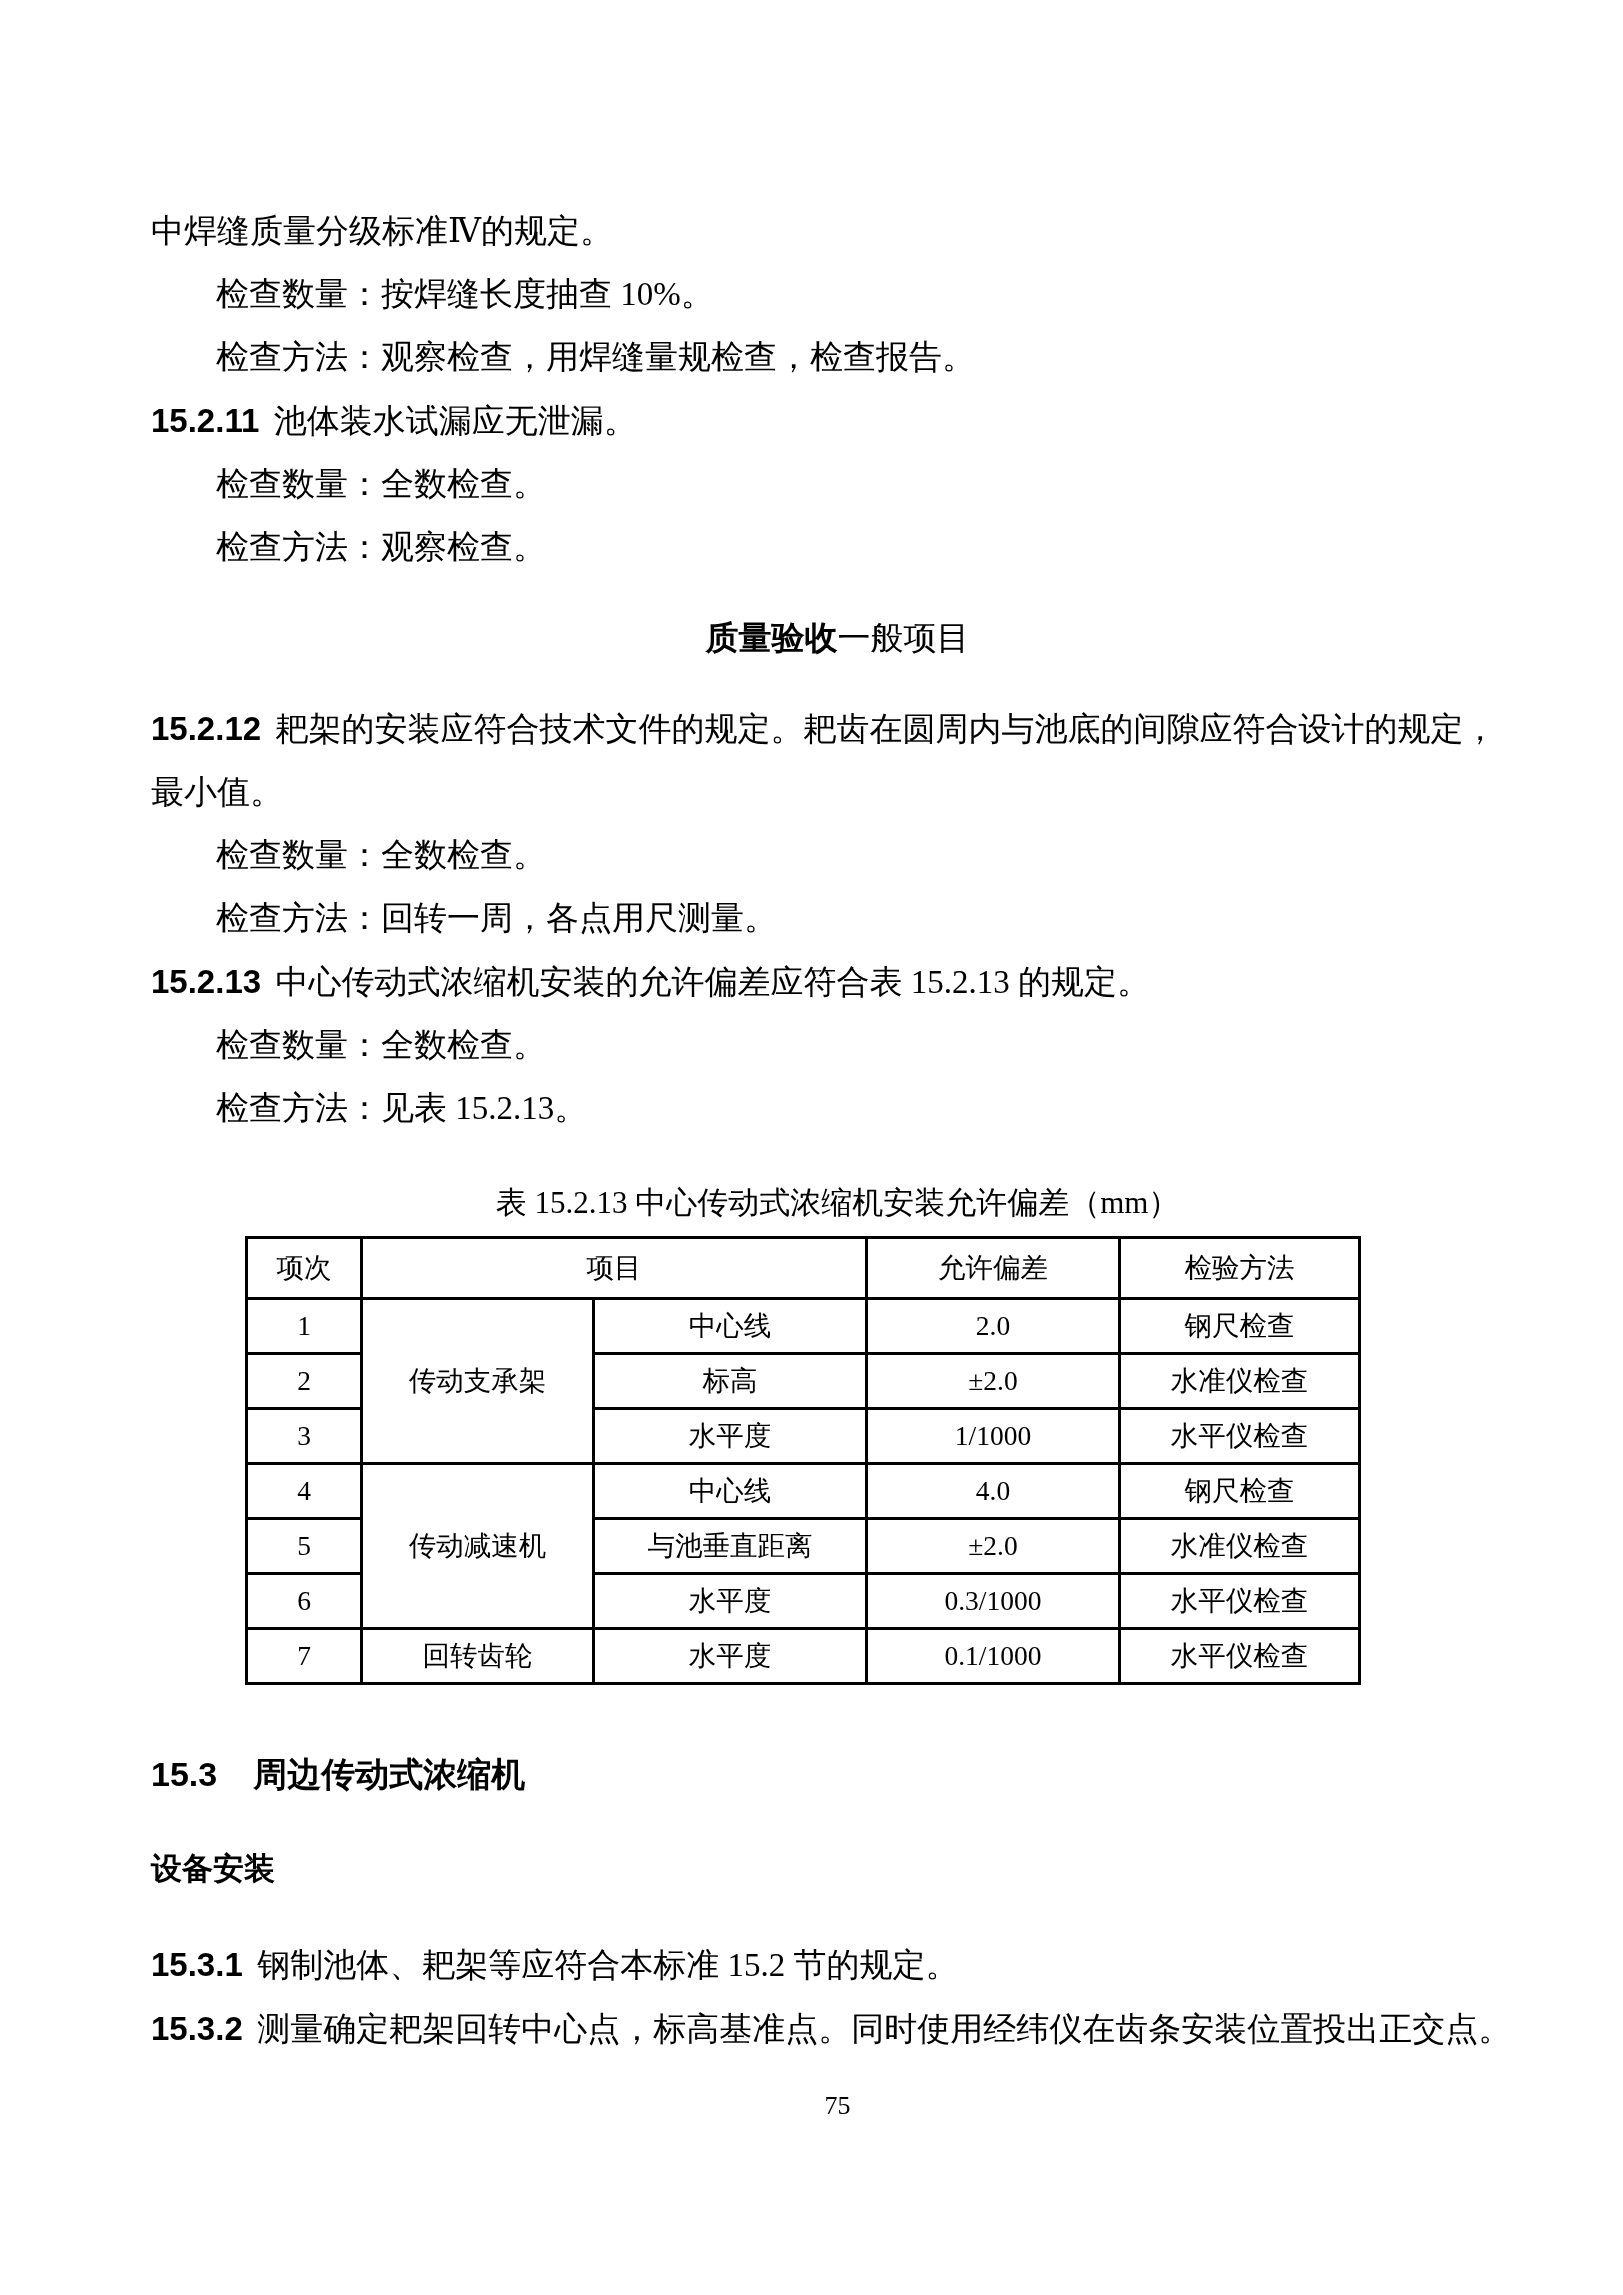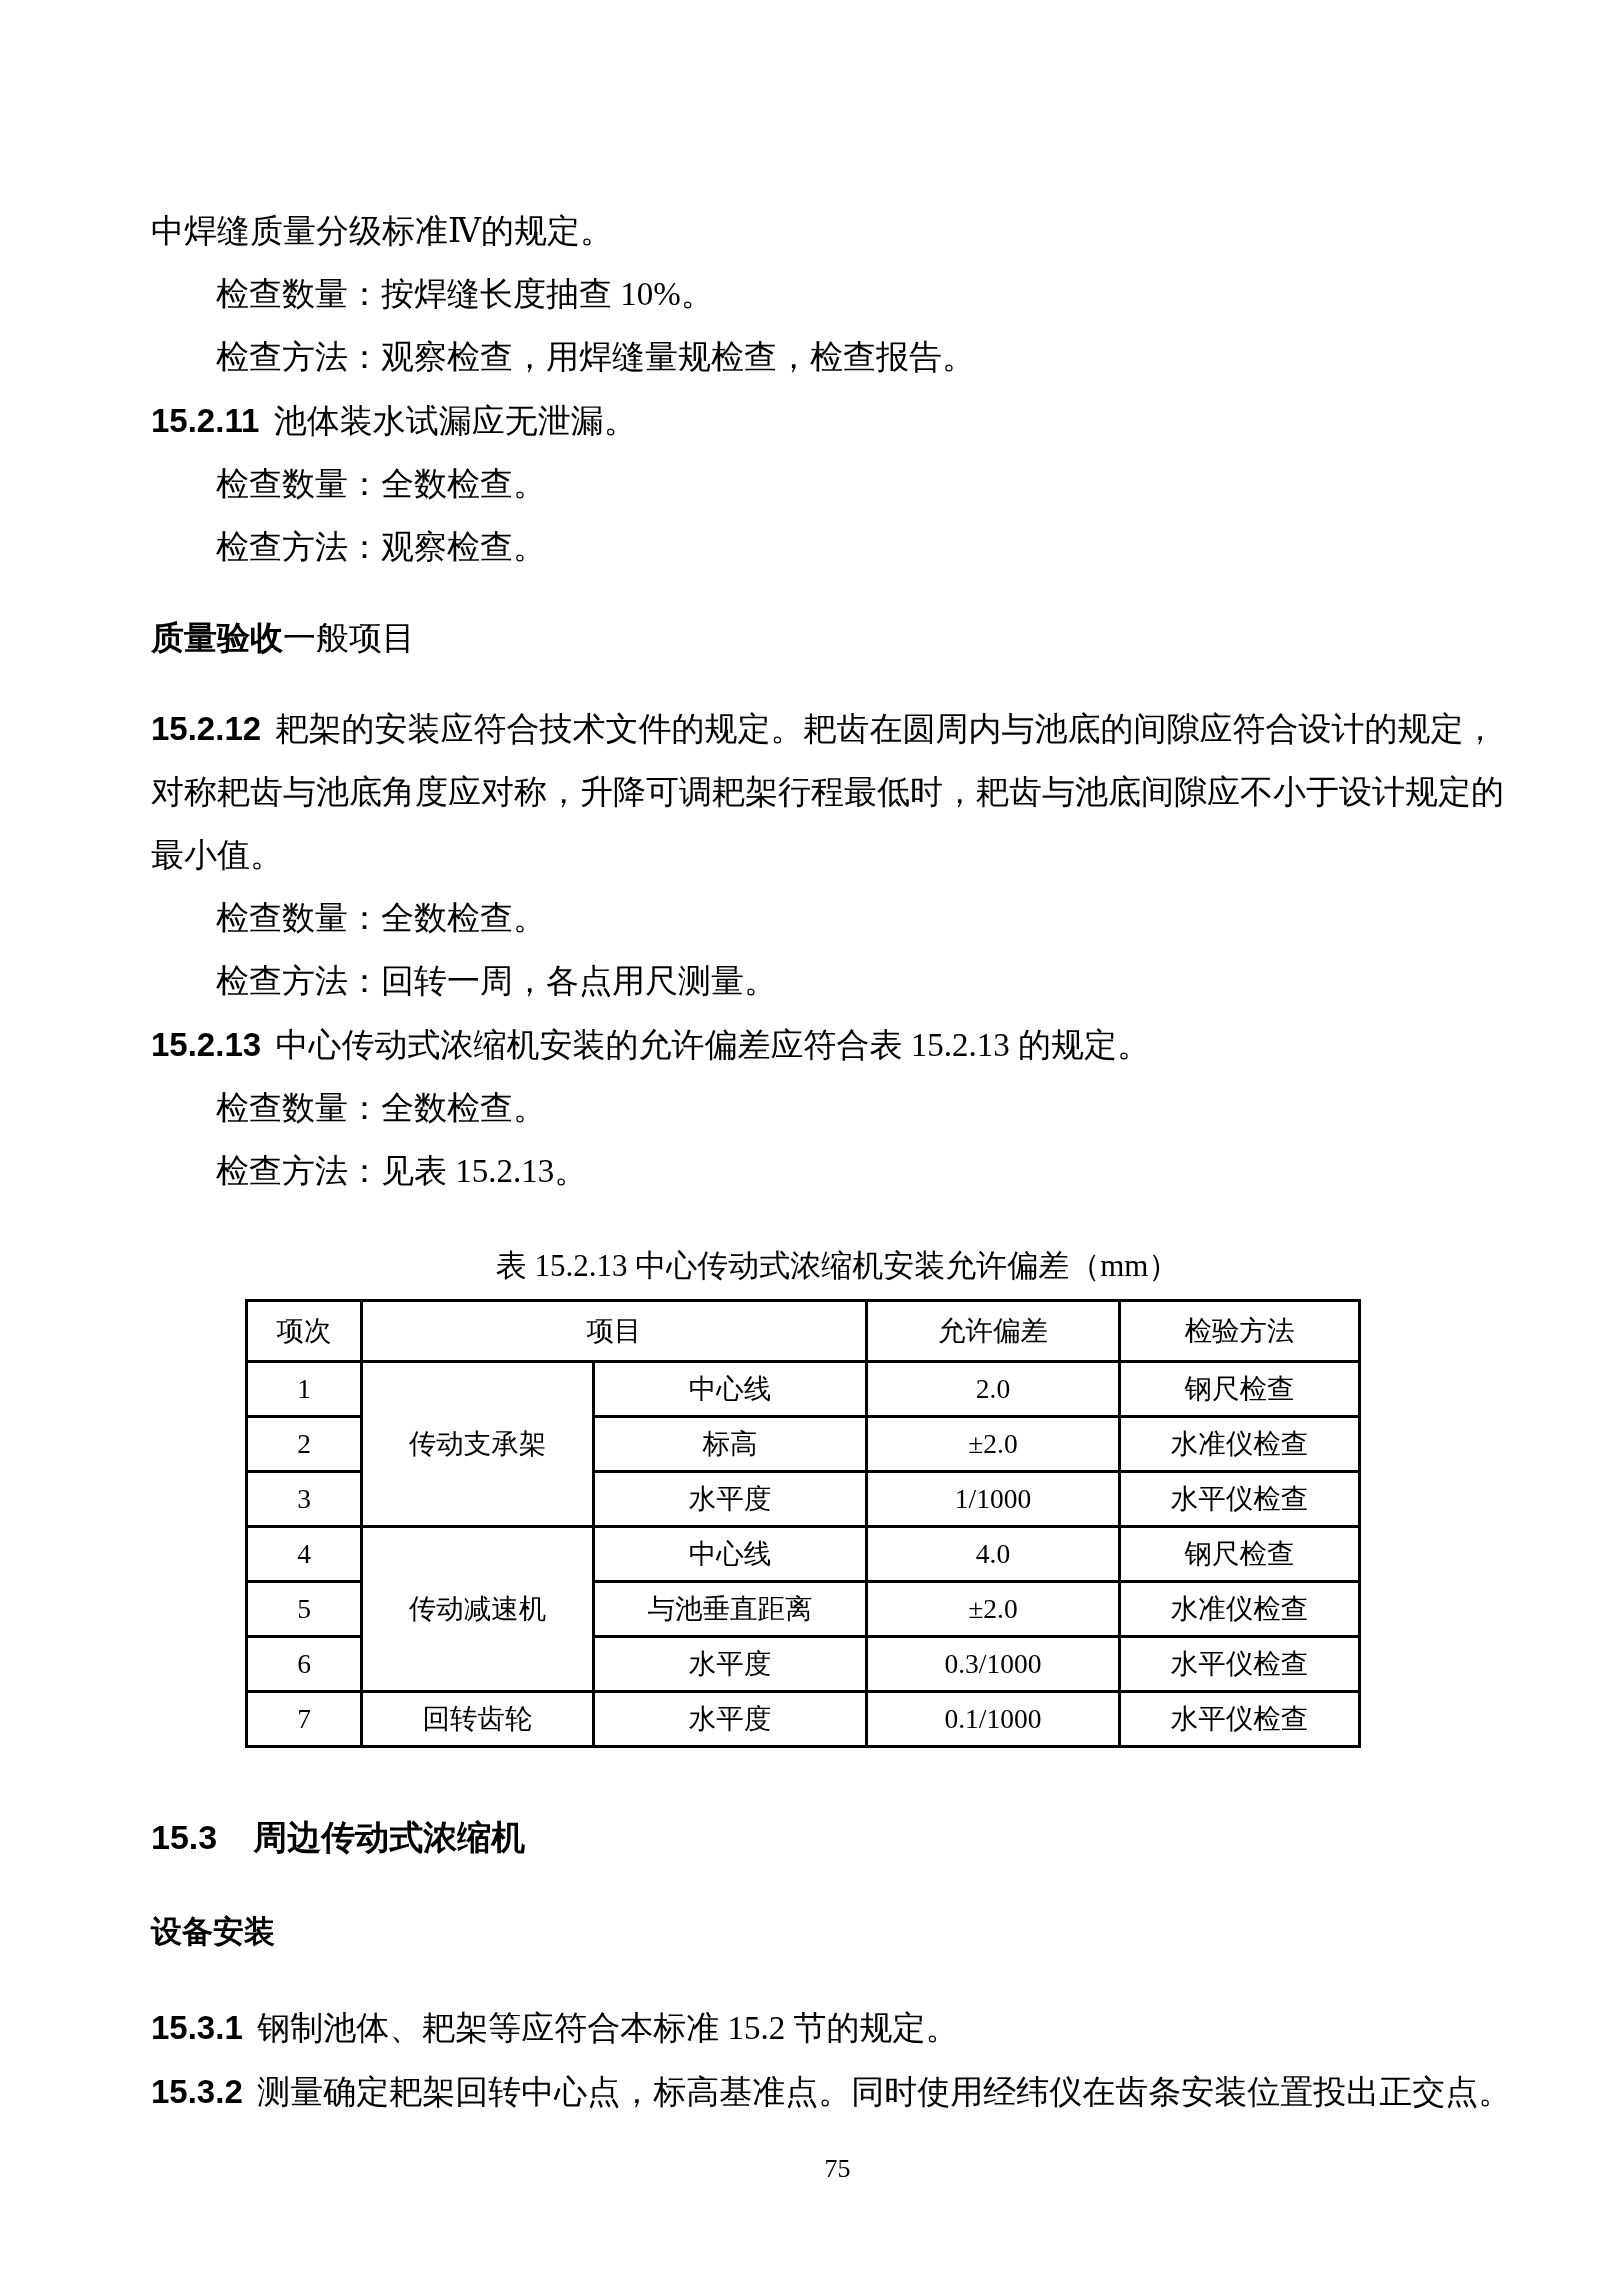--- a/index.html
+++ b/index.html
@@ -22,21 +22,21 @@
   .indent { padding-left: 65px; }
   .num {
     font-family: "Liberation Sans", "DejaVu Sans", sans-serif;
     font-weight: bold;
     margin-right: 14.4px;
   }
   .h-quality {
     font-size: 33px;
     line-height: 63px;
     margin: 27.5px 0;
-    text-align: left;
+    text-align: center;
     white-space: nowrap;
   }
   .h-quality .bold-part { font-weight: bold; }
   .table-caption {
     font-size: 31px;
     line-height: 52px;
     margin-top: 37px;
     margin-bottom: 6.5px;
     text-align: center;
     white-space: nowrap;
@@ -90,21 +90,20 @@
   <p class="line indent">检查数量：按焊缝长度抽查 10%。</p>
   <p class="line indent">检查方法：观察检查，用焊缝量规检查，检查报告。</p>
 
   <p class="line"><span class="num">15.2.11</span><span>池体装水试漏应无泄漏。</span></p>
   <p class="line indent">检查数量：全数检查。</p>
   <p class="line indent">检查方法：观察检查。</p>
 
   <div class="h-quality"><span class="bold-part">质量验收</span><span>一般项目</span></div>
 
   <p class="line"><span class="num">15.2.12</span><span>耙架的安装应符合技术文件的规定。耙齿在圆周内与池底的间隙应符合设计的规定，</span></p>
-  <p class="line">对称耙齿与池底角度应对称，升降可调耙架行程最低时，耙齿与池底间隙应不小于设计规定的</p>
   <p class="line">最小值。</p>
   <p class="line indent">检查数量：全数检查。</p>
   <p class="line indent">检查方法：回转一周，各点用尺测量。</p>
 
   <p class="line"><span class="num">15.2.13</span><span>中心传动式浓缩机安装的允许偏差应符合表 15.2.13 的规定。</span></p>
   <p class="line indent">检查数量：全数检查。</p>
   <p class="line indent">检查方法：见表 15.2.13。</p>
 
   <div class="table-caption">表 15.2.13 中心传动式浓缩机安装允许偏差（mm）</div>
 

